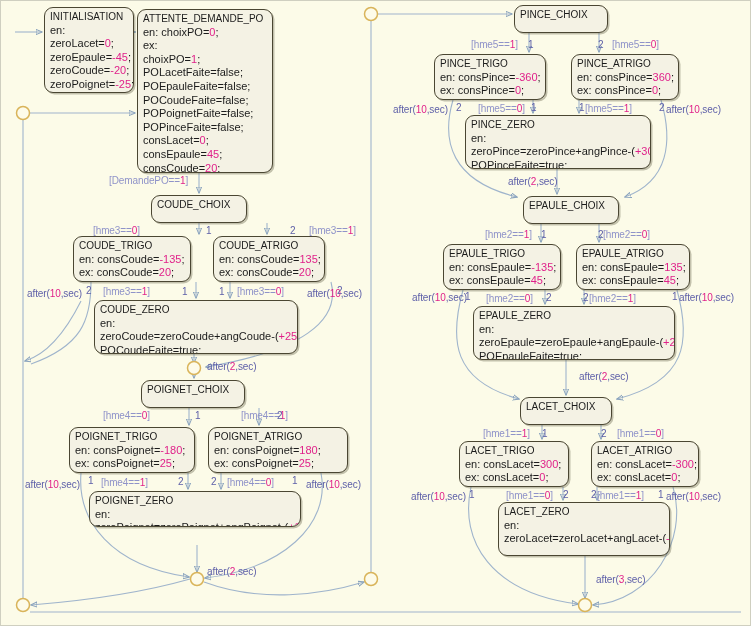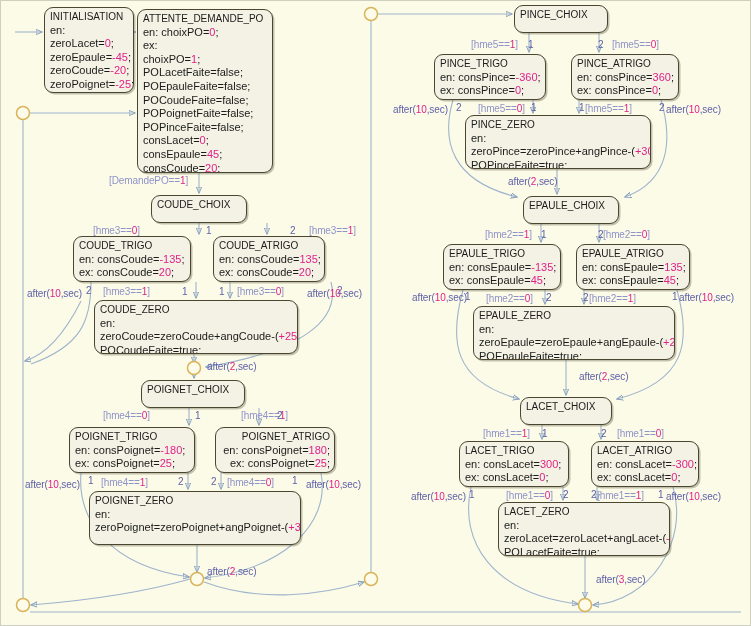--- a/index.html
+++ b/index.html
@@ -215,26 +215,26 @@
         <div class="ln"><span>POCoudeFaite=true;</span></div>
       </div>
       <div class="state" style="left: 140px; top: 379px; width: 104px; height: 28px;">
         <div class="nm">POIGNET_CHOIX</div>
       </div>
       <div class="state" style="left: 68px; top: 426px; width: 126px; height: 46px;">
         <div class="nm">POIGNET_TRIGO</div>
         <div class="ln"><span>en: consPoignet=</span><span class="num">-180</span><span>;</span></div>
         <div class="ln"><span>ex: consPoignet=</span><span class="num">25</span><span>;</span></div>
       </div>
-      <div class="state" style="left: 214px; top: 426px; width: 120px; height: 46px; text-align: right;">
+      <div class="state" style="left: 207px; top: 426px; width: 140px; height: 46px;">
         <div class="nm">POIGNET_ATRIGO</div>
         <div class="ln"><span>en: consPoignet=</span><span class="num">180</span><span>;</span></div>
         <div class="ln"><span>ex: consPoignet=</span><span class="num">25</span><span>;</span></div>
       </div>
-      <div class="state" style="left: 88px; top: 490px; width: 212px; height: 54px;">
+      <div class="state" style="left: 88px; top: 490px; width: 212px; height: 36px;">
         <div class="nm">POIGNET_ZERO</div>
         <div class="ln"><span>en:</span></div>
         <div class="ln"><span>zeroPoignet=zeroPoignet+angPoignet-(</span><span class="num">+35</span></div>
       </div>
       <div class="state" style="left: 513px; top: 4px; width: 94px; height: 28px;">
         <div class="nm">PINCE_CHOIX</div>
       </div>
       <div class="state" style="left: 433px; top: 53px; width: 112px; height: 46px;">
         <div class="nm">PINCE_TRIGO</div>
         <div class="ln"><span>en: consPince=</span><span class="num">-360</span><span>;</span></div>
@@ -280,21 +280,20 @@
       </div>
       <div class="state" style="left: 590px; top: 440px; width: 108px; height: 46px;">
         <div class="nm">LACET_ATRIGO</div>
         <div class="ln"><span>en: consLacet=</span><span class="num">-300</span><span>;</span></div>
         <div class="ln"><span>ex: consLacet=</span><span class="num">0</span><span>;</span></div>
       </div>
       <div class="state" style="left: 497px; top: 501px; width: 172px; height: 54px;">
         <div class="nm">LACET_ZERO</div>
         <div class="ln"><span>en:</span></div>
         <div class="ln"><span>zeroLacet=zeroLacet+angLacet-(</span><span class="num">-55</span></div>
-        <div class="ln"><span>POLacetFaite=true;</span></div>
       </div>
     </div>
 
   <div id="labels-layer">
       <div class="lbl cond" style="left: 108px; top: 174px;"><span>[DemandePO==</span><span class="num">1</span><span>]</span></div>
       <div class="lbl cond" style="left: 92px; top: 224px;"><span>[hme3==</span><span class="num">0</span><span>]</span></div>
       <div class="lbl cond" style="left: 308px; top: 224px;"><span>[hme3==</span><span class="num">1</span><span>]</span></div>
       <div class="lbl cond" style="left: 102px; top: 285px;"><span>[hme3==</span><span class="num">1</span><span>]</span></div>
       <div class="lbl cond" style="left: 236px; top: 285px;"><span>[hme3==</span><span class="num">0</span><span>]</span></div>
       <div class="lbl" style="left: 26px; top: 287px;"><span>after(</span><span class="num">10</span><span>,sec)</span></div>

